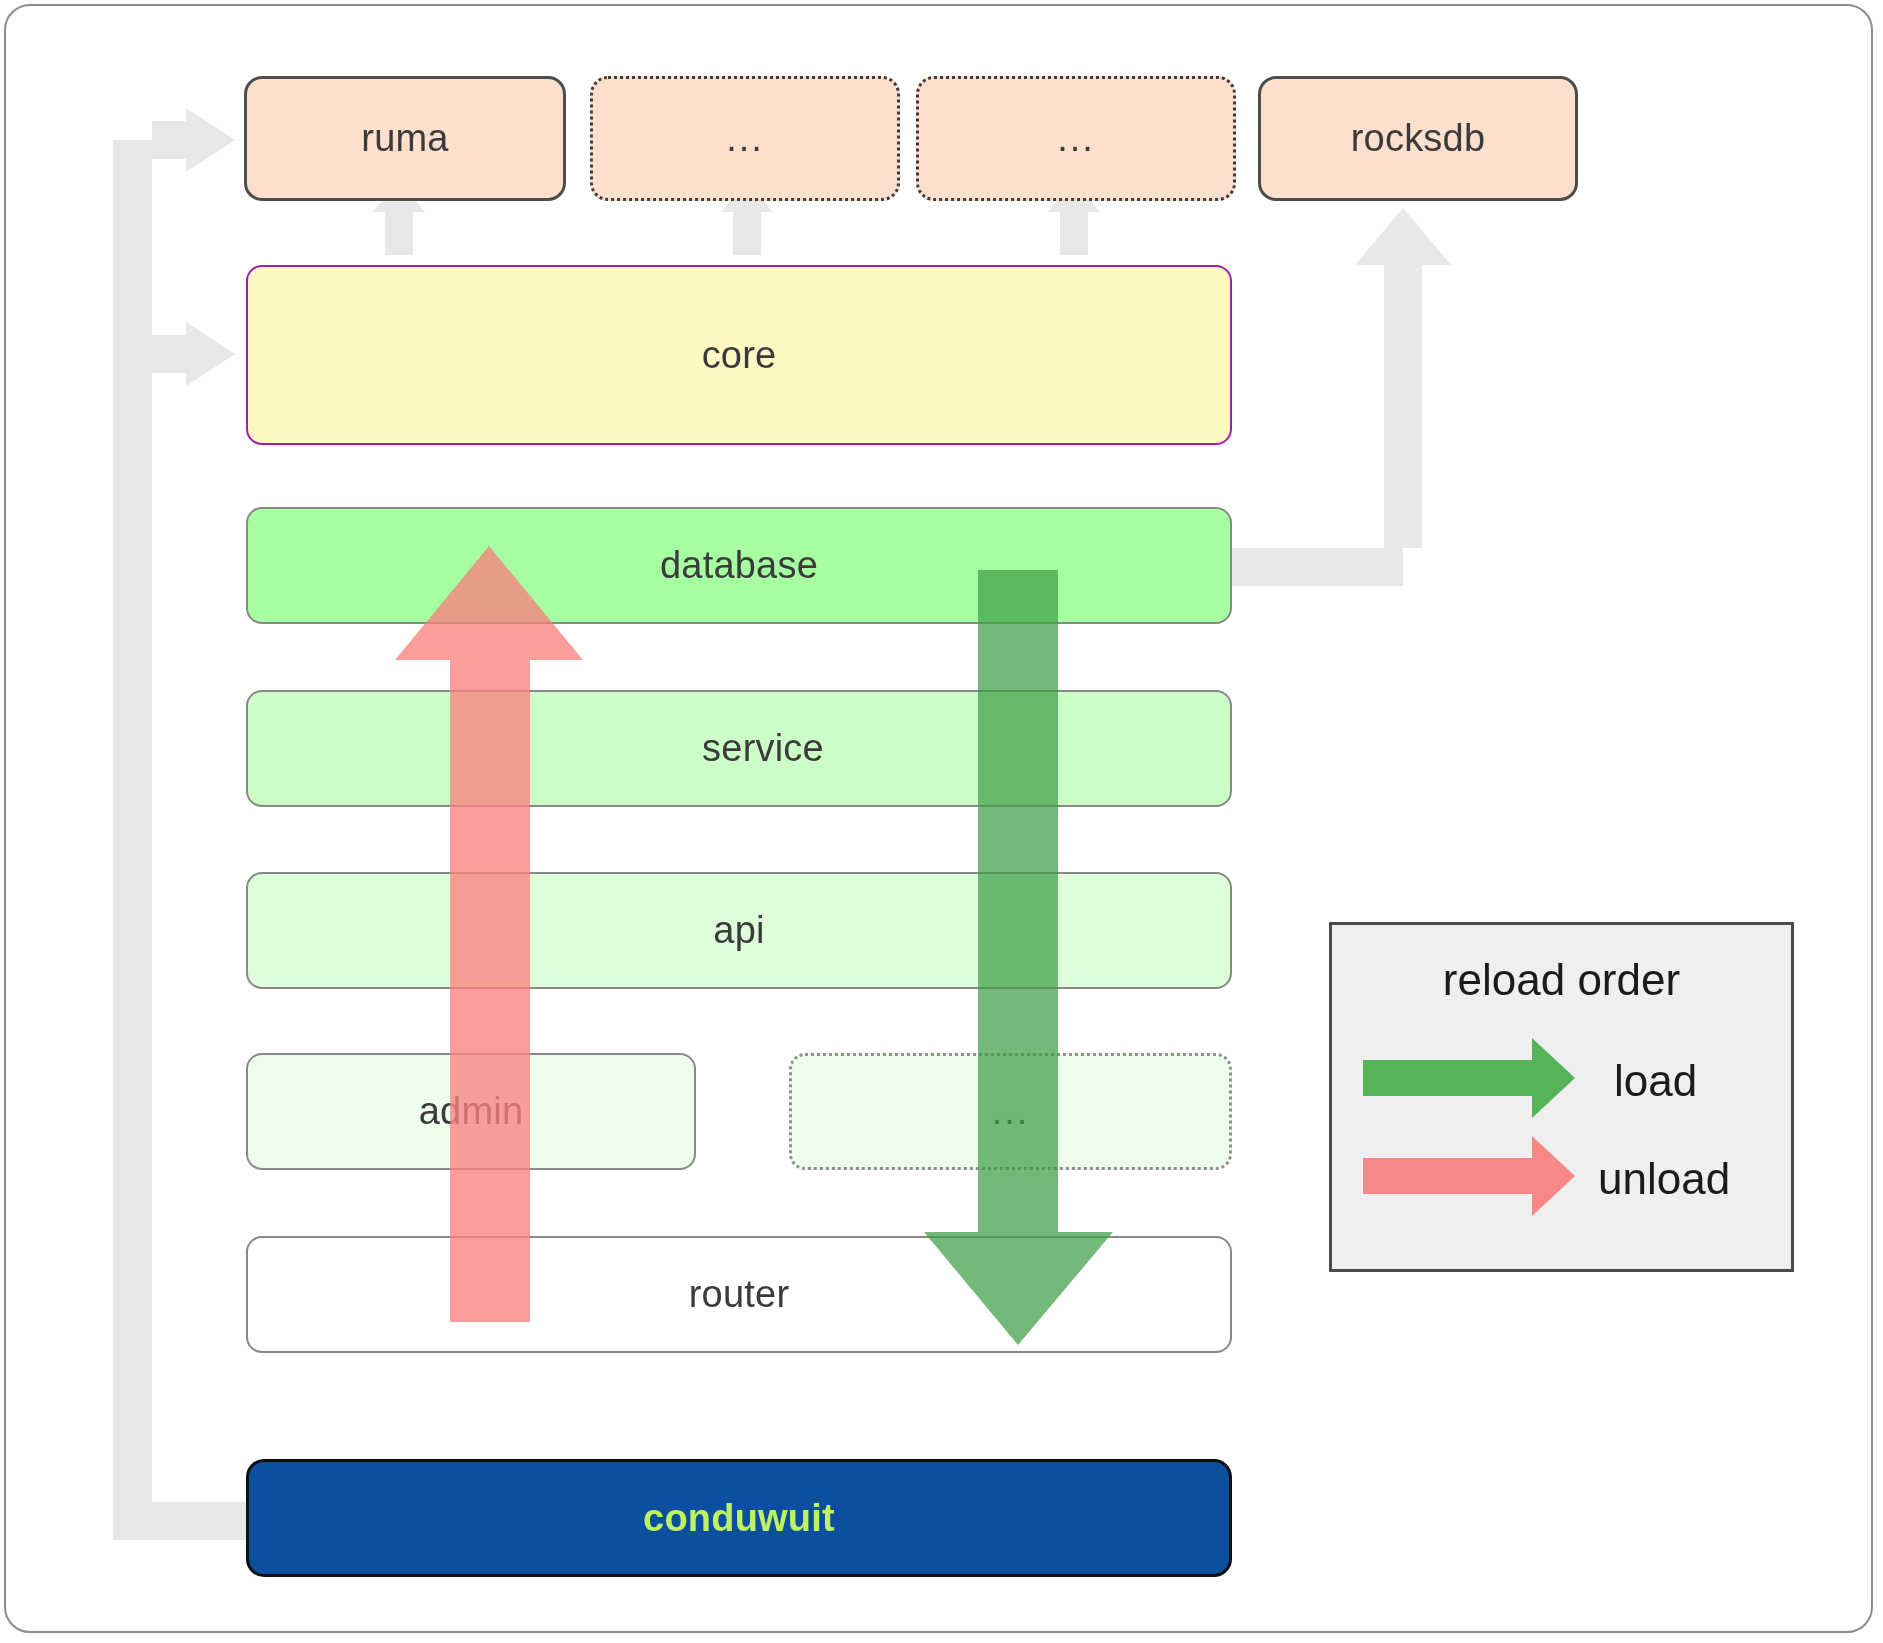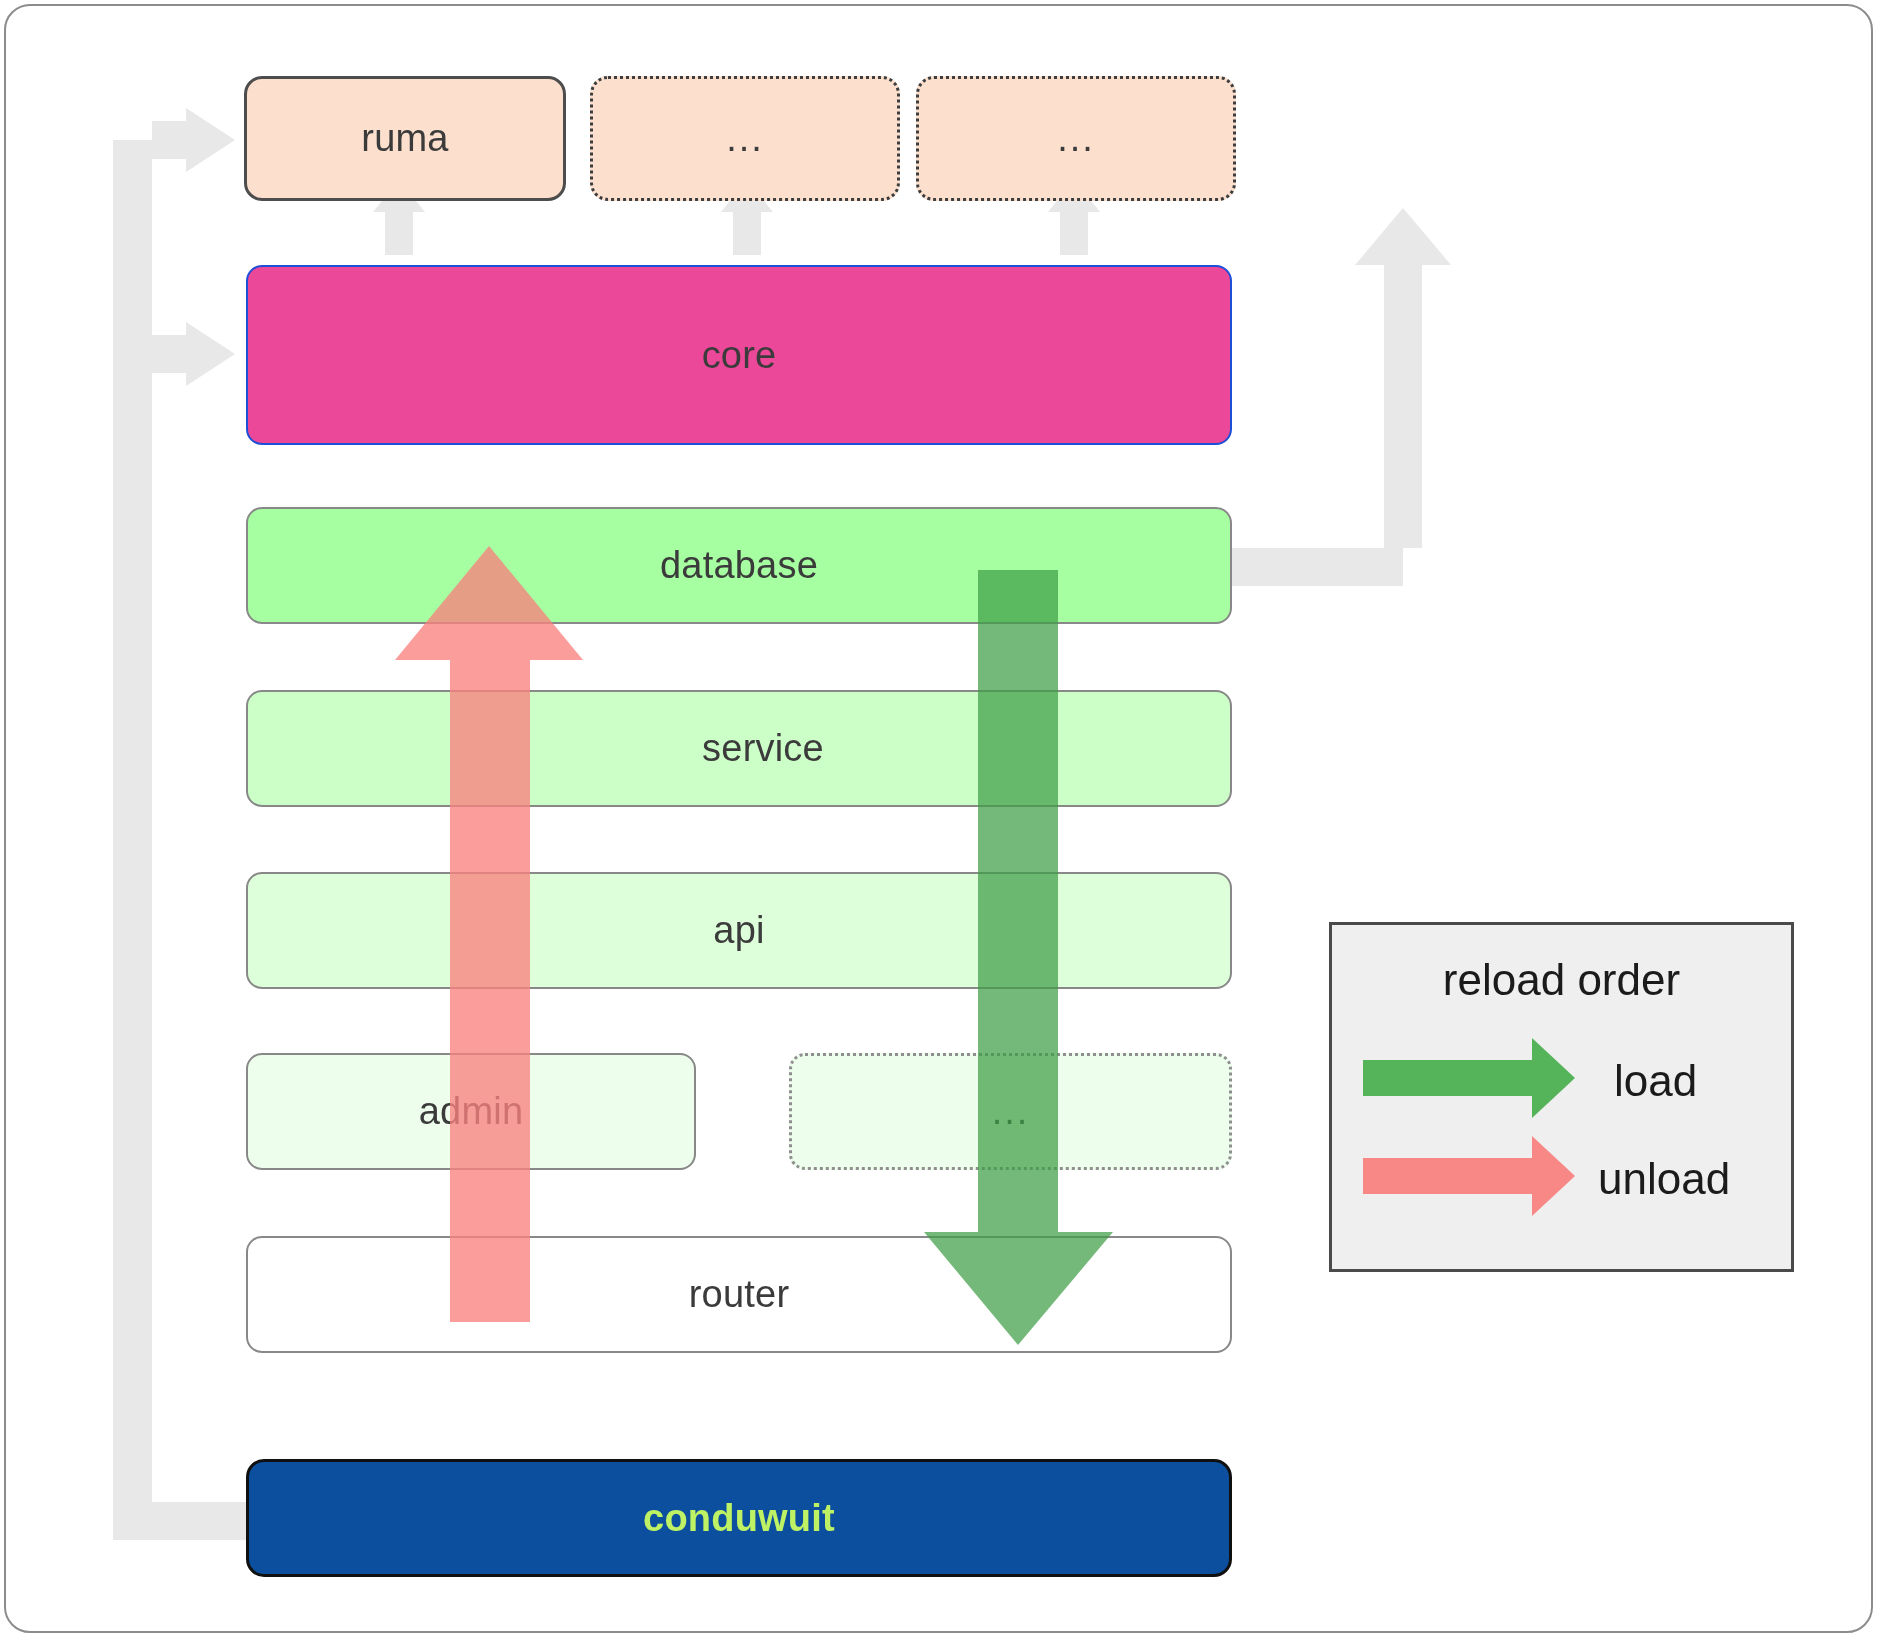--- a/index.html
+++ b/index.html
@@ -49,22 +49,22 @@
     border: 3px dotted #3d3d3d;
   }
   .node.layer {
     border: 2px solid #888888;
     border-radius: 16px;
   }
   .node.layer.dotted {
     border: 3px dotted #8e8e8e;
   }
   .node.core-node {
-    background: #ec4899;
-    border: 2px solid #1d4ed8;
+    background: #fef9c3;
+    border: 2px solid #a21caf;
     border-radius: 16px;
     text-align: right;
   }
   .node.root-node {
     background: #0b4f9e;
     border: 3px solid #101010;
     border-radius: 18px;
     color: #bef264;
     font-weight: bold;
   }
@@ -150,20 +150,23 @@
   </div>
 
   <div class="node dep dotted" style="left:590px; top:76px; width:310px; height:125px;">
     <span class="dots">...</span>
   </div>
 
   <div class="node dep dotted" style="left:916px; top:76px; width:320px; height:125px;">
     <span class="dots">...</span>
   </div>
 
+  <div class="node dep" style="left:1258px; top:76px; width:320px; height:125px;">
+    <span>rocksdb</span>
+  </div>
 
   <div class="node core-node" style="left:246px; top:265px; width:986px; height:180px;">
     <span>core</span>
   </div>
 
   <div class="node layer" style="left:246px; top:507px; width:986px; height:117px; background:#a6ffa1;">
     <span>database</span>
   </div>
 
   <div class="node layer" style="left:246px; top:690px; width:986px; height:117px; background:#ccffc7;padding-left:48px;">

